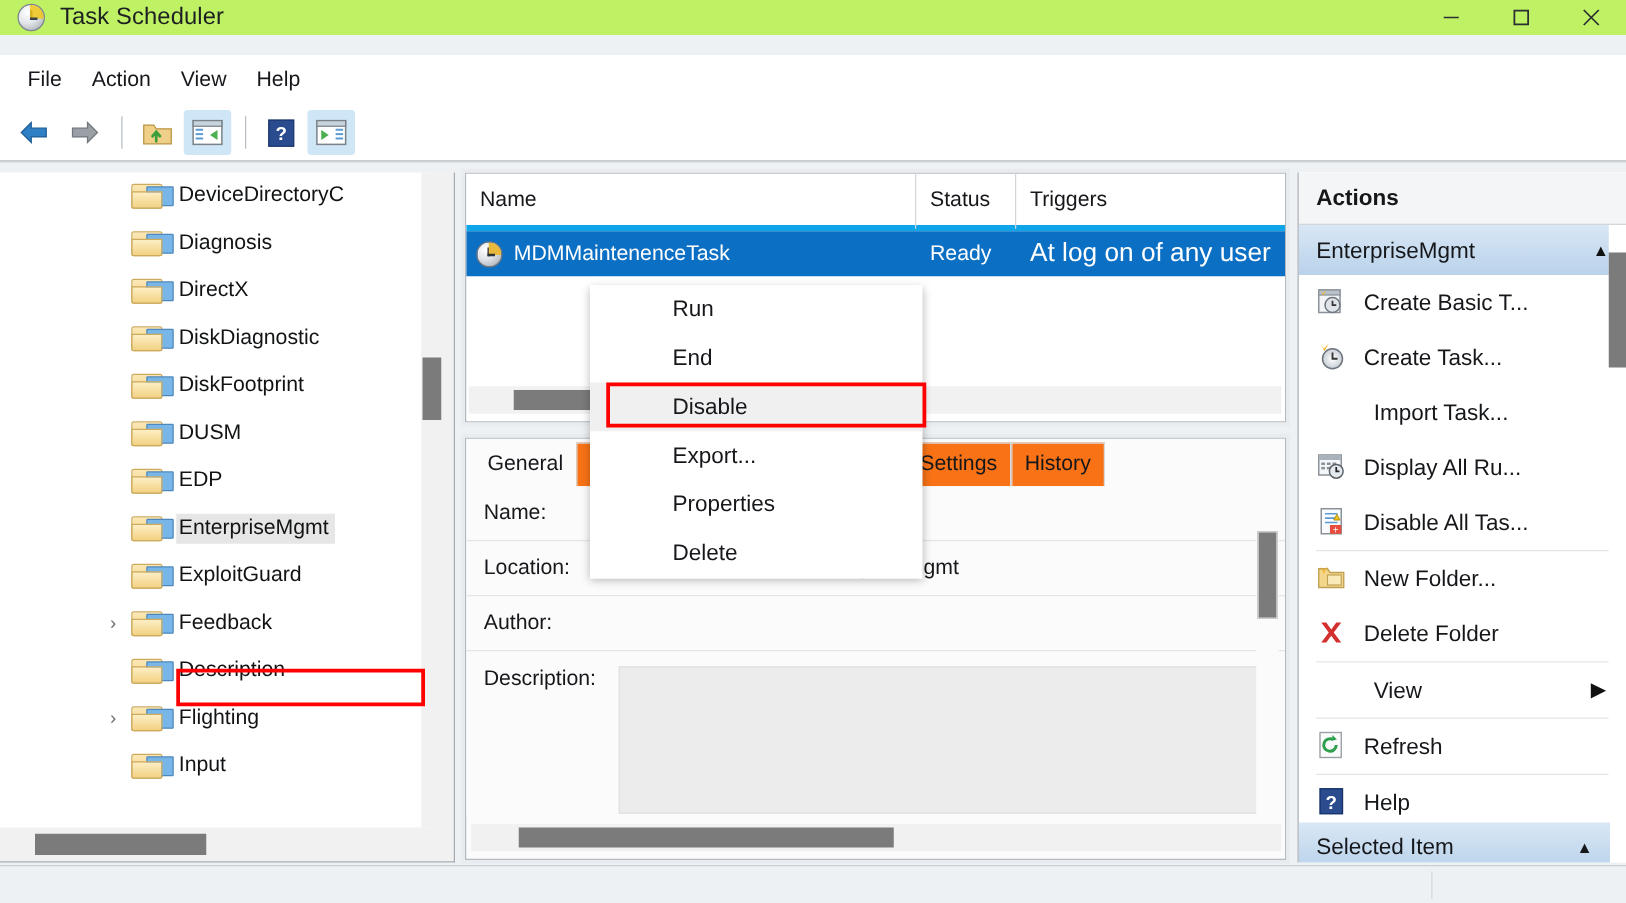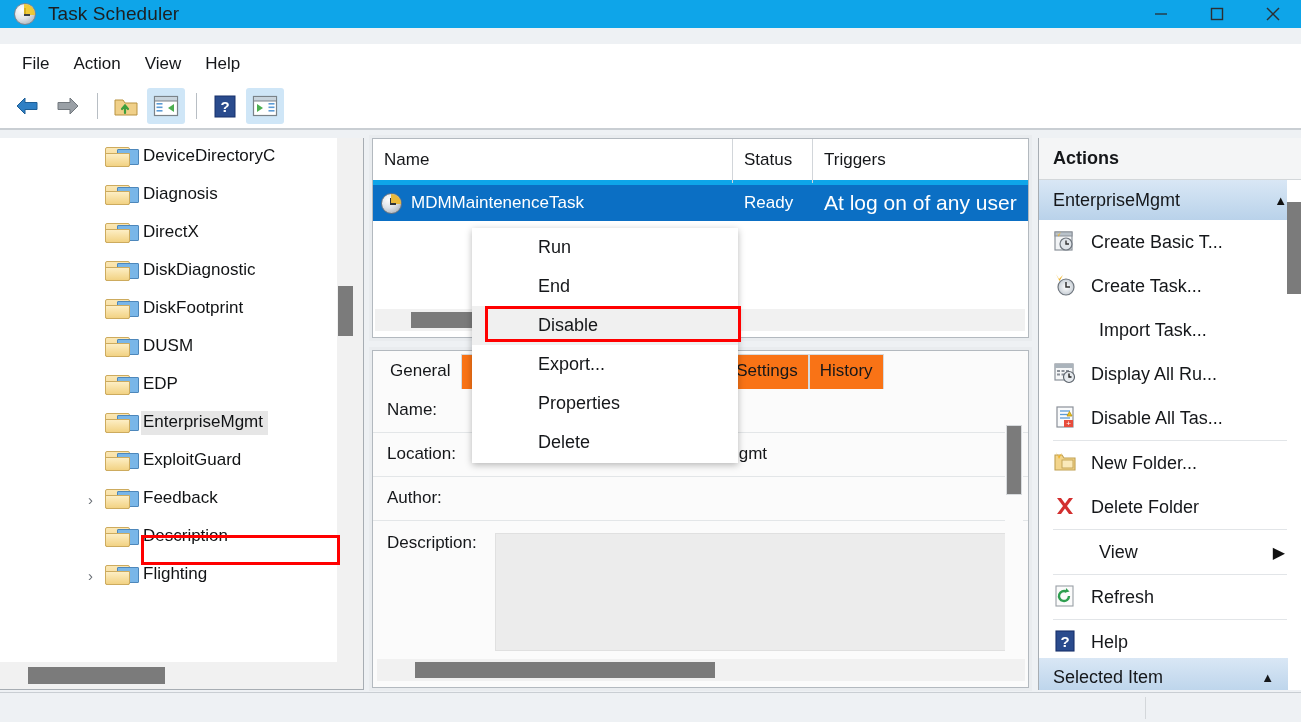--- a/index.html
+++ b/index.html
@@ -15,21 +15,21 @@
     position: relative;
     width: 1301px;
     height: 722px;
     background: #eef1f4;
   }
 
   
   .titlebar {
     position: absolute; left: 0; top: 0;
     width: 1301px; height: 28px;
-    background: #0ea5e9;
+    background: #bef264;
     display: flex; align-items: center;
   }
   .title-icon {
     margin-left: 14px;
     width: 22px; height: 22px;
     position: relative;
   }
   .clock-ico {
     width: 22px; height: 22px;
     border-radius: 50%;
@@ -688,20 +688,29 @@
           </div>
           <div class="tree-row">
             <span class="tree-exp">›</span>
             <span class="folder-ico">
               <span class="back"></span>
               <span class="tab"></span>
               <span class="front"></span>
             </span>
             <span class="tree-label">Flighting</span>
           </div>
+          <div class="tree-row">
+            <span class="tree-exp"></span>
+            <span class="folder-ico">
+              <span class="back"></span>
+              <span class="tab"></span>
+              <span class="front"></span>
+            </span>
+            <span class="tree-label">Input</span>
+          </div>
         </div>
       <div class="tree-hl"></div>
       <div class="tree-vscroll">
         <div class="tree-vthumb"></div>
       </div>
       <div class="tree-hscroll">
         <div class="tree-hthumb"></div>
       </div>
     </div>
 

